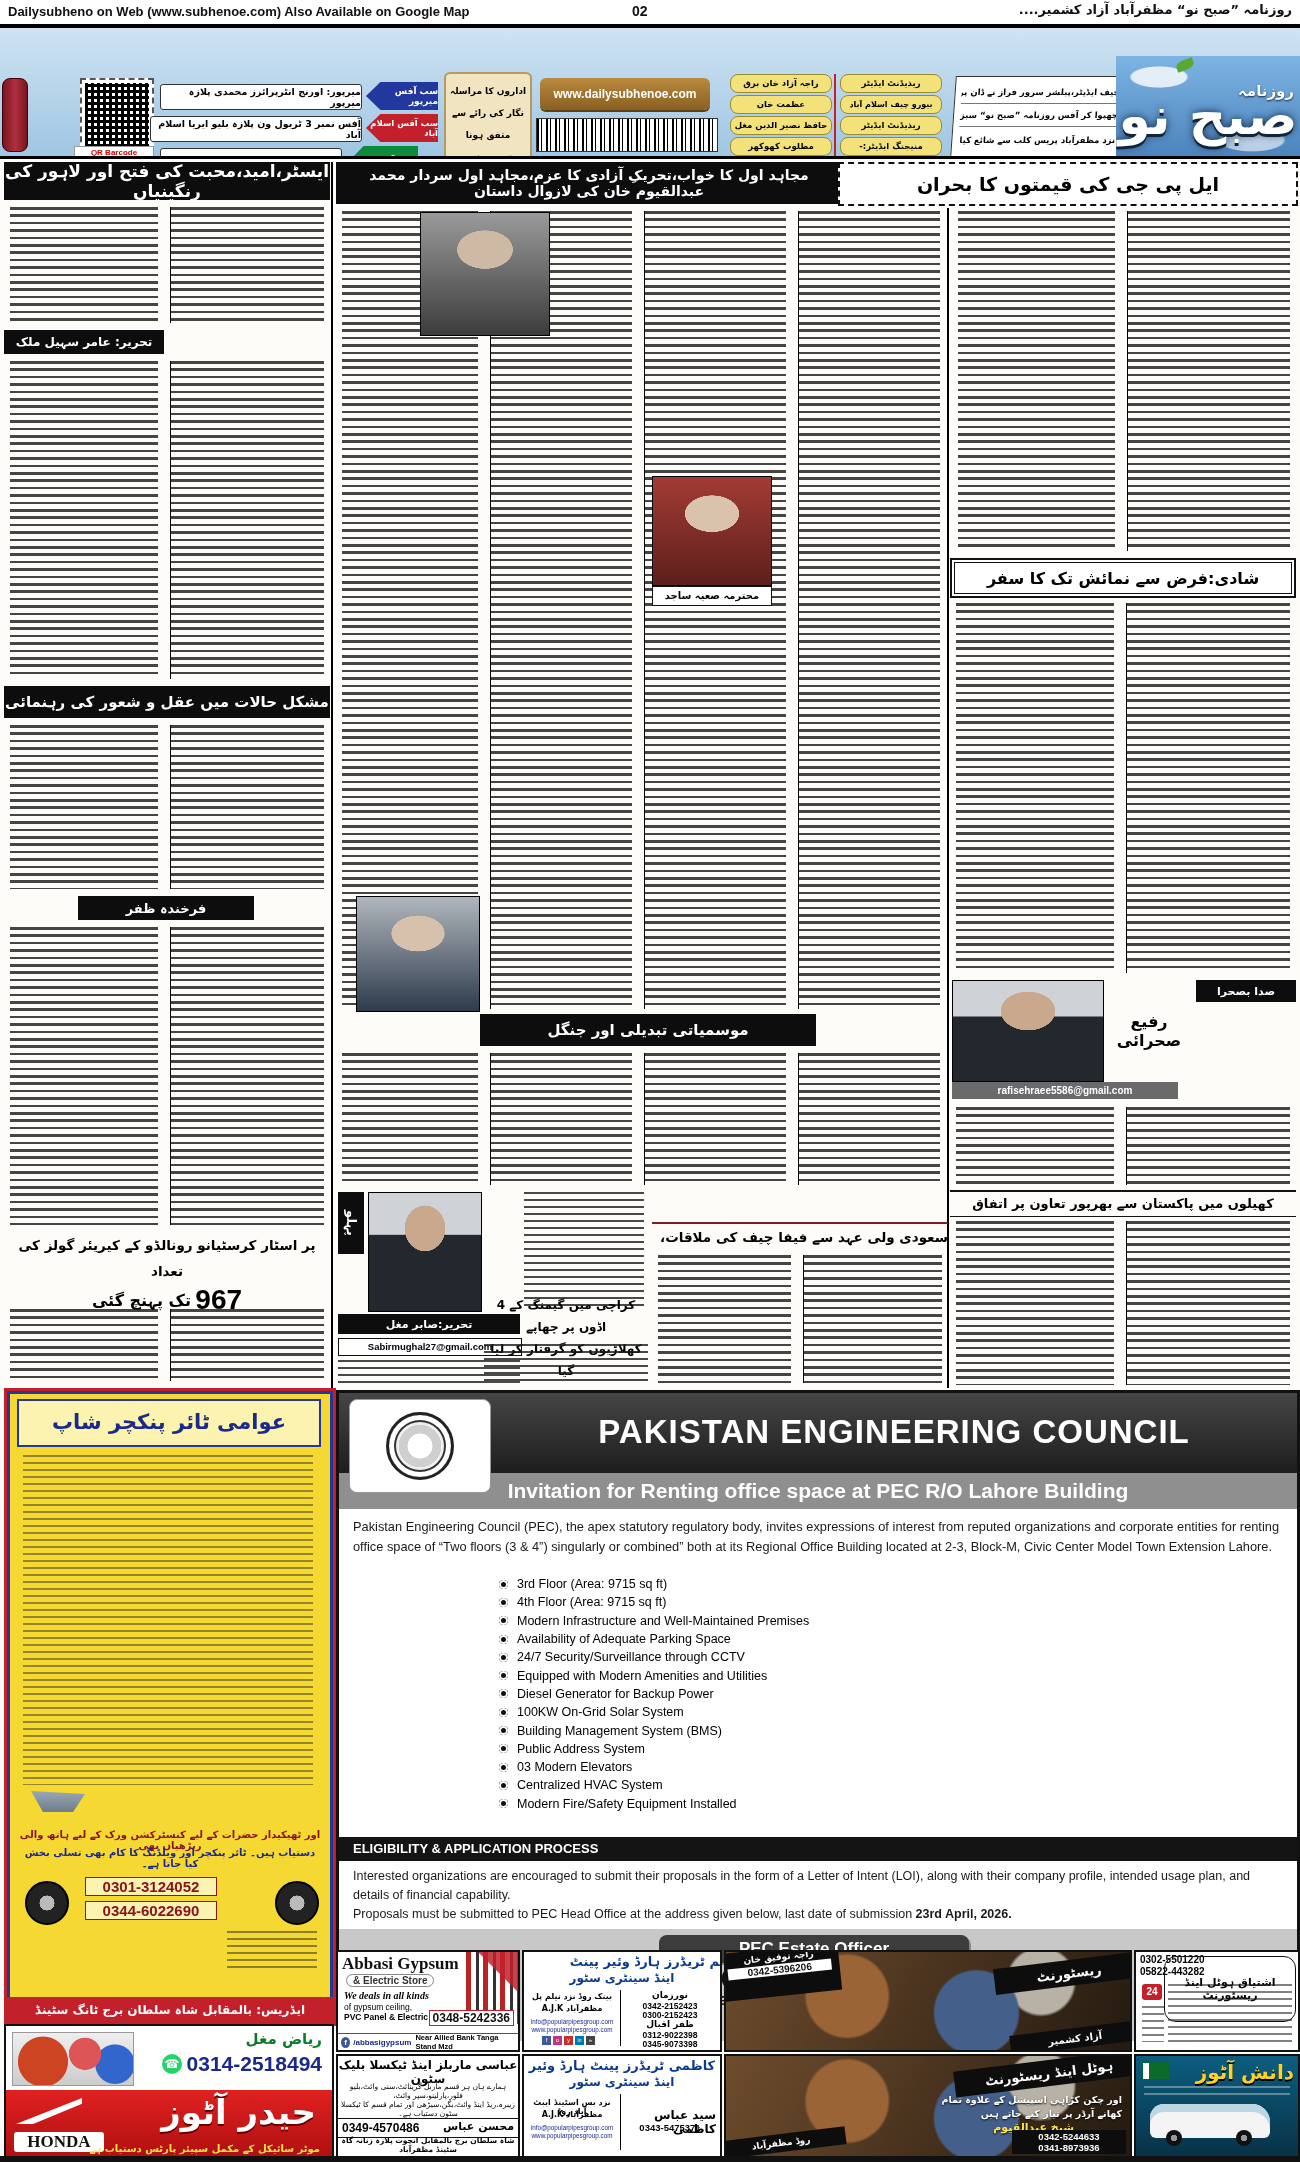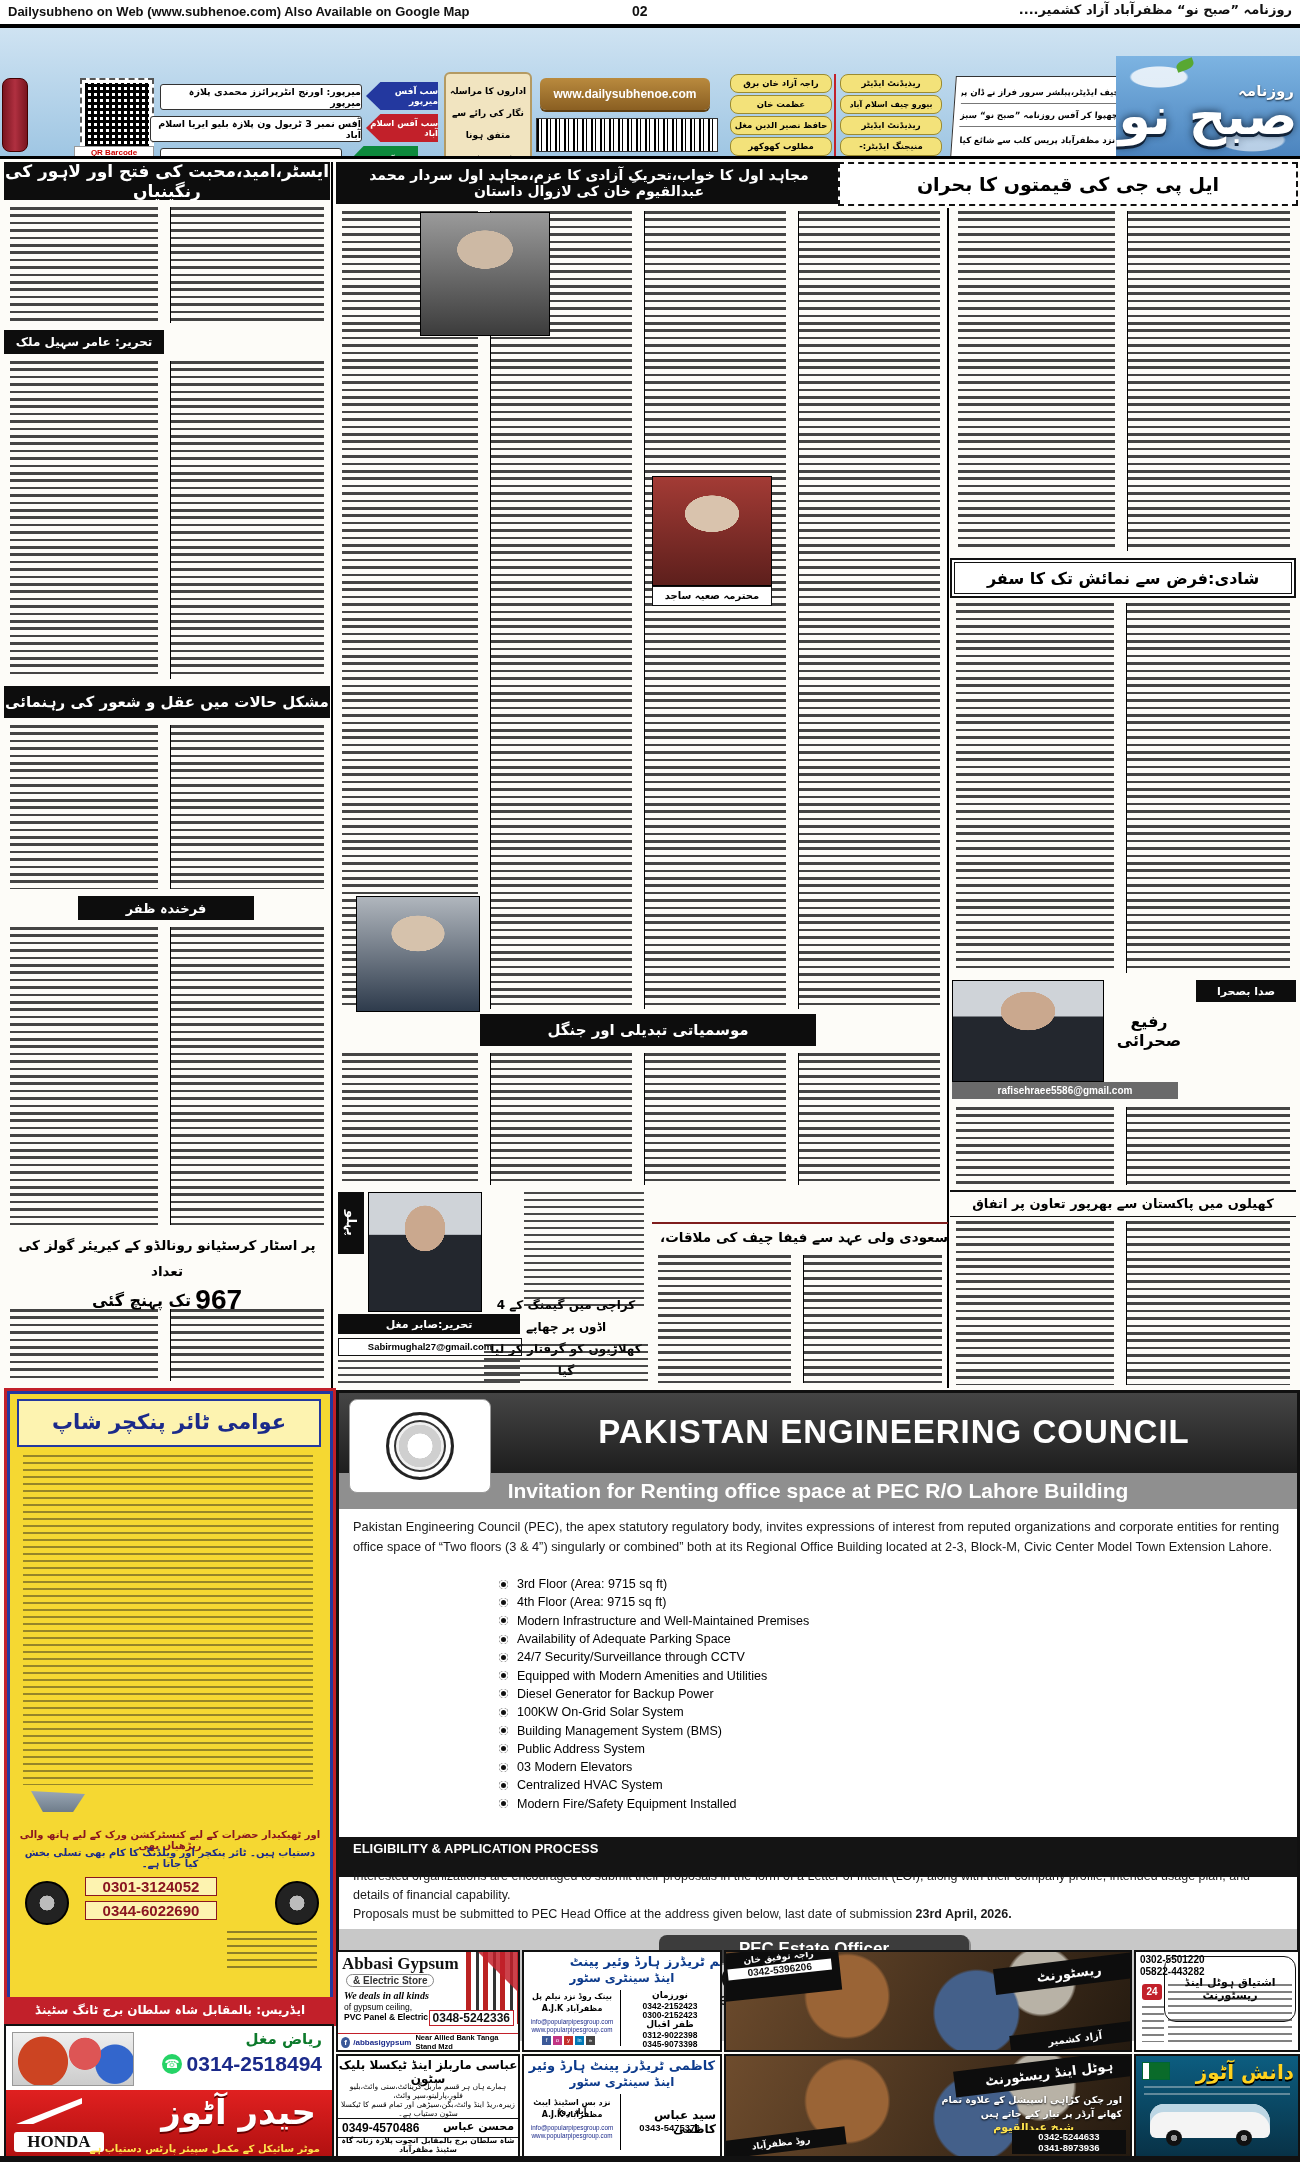--- a/index.html
+++ b/index.html
@@ -284,21 +284,21 @@
         </div>
       <div class="pec-bullet e">
           <span class="bdot"></span>
           <span style="font-size:12.5px;">Centralized HVAC System</span>
         </div>
       <div class="pec-bullet e">
           <span class="bdot"></span>
           <span style="font-size:12.5px;">Modern Fire/Safety Equipment Installed</span>
         </div>
     </div>
-    <div class="abs e" style="left:0;top:444px;width:100%;height:40px;background:#141414;color:#fff;font-size:13px;font-weight:700;line-height:24px;padding-left:14px;box-sizing:border-box;">ELIGIBILITY &amp; APPLICATION PROCESS</div>
+    <div class="abs e" style="left:0;top:444px;width:100%;height:24px;background:#141414;color:#fff;font-size:13px;font-weight:700;line-height:24px;padding-left:14px;box-sizing:border-box;">ELIGIBILITY &amp; APPLICATION PROCESS</div>
     <div class="abs e" style="left:14px;top:474px;width:926px;font-size:12.5px;line-height:1.5;color:#1a1a1a;">Interested organizations are encouraged to submit their proposals in the form of a Letter of Intent (LOI), along with their company profile, intended usage plan, and details of financial capability.</div>
     <div class="abs e" style="left:14px;top:514px;width:926px;font-size:12.5px;color:#1a1a1a;">
       <span>Proposals must be submitted to PEC Head Office at the address given below, last date of submission </span><span style="font-weight:700;">23rd April, 2026.</span>
     </div>
     <div class="abs" style="left:0;top:536px;width:100%;height:112px;background:#c8c8c8;">
       <div class="abs e" style="left:320px;top:6px;width:310px;height:28px;background:#3c3c3c;color:#fff;font-size:17px;font-weight:700;text-align:center;line-height:28px;border-radius:8px;box-shadow:2px 2px 0 #888;">PEC Estate Officer</div>
       <div class="abs e" style="left:0;top:40px;width:100%;font-size:16px;font-weight:700;text-align:center;color:#111;">Ataturk Avenue (East), G-5/2, PEC Head Office, Islamabad</div>
       <div class="abs e" style="left:0;top:62px;width:100%;font-size:16px;font-weight:700;text-align:center;color:#111;">Tel: 051-9219500/9219036-38</div>
       <div class="abs e" style="left:6px;top:62px;background:#fff;font-size:10px;font-weight:700;padding:1px 4px;color:#111;">PID(I)8021/25</div>
     </div>

